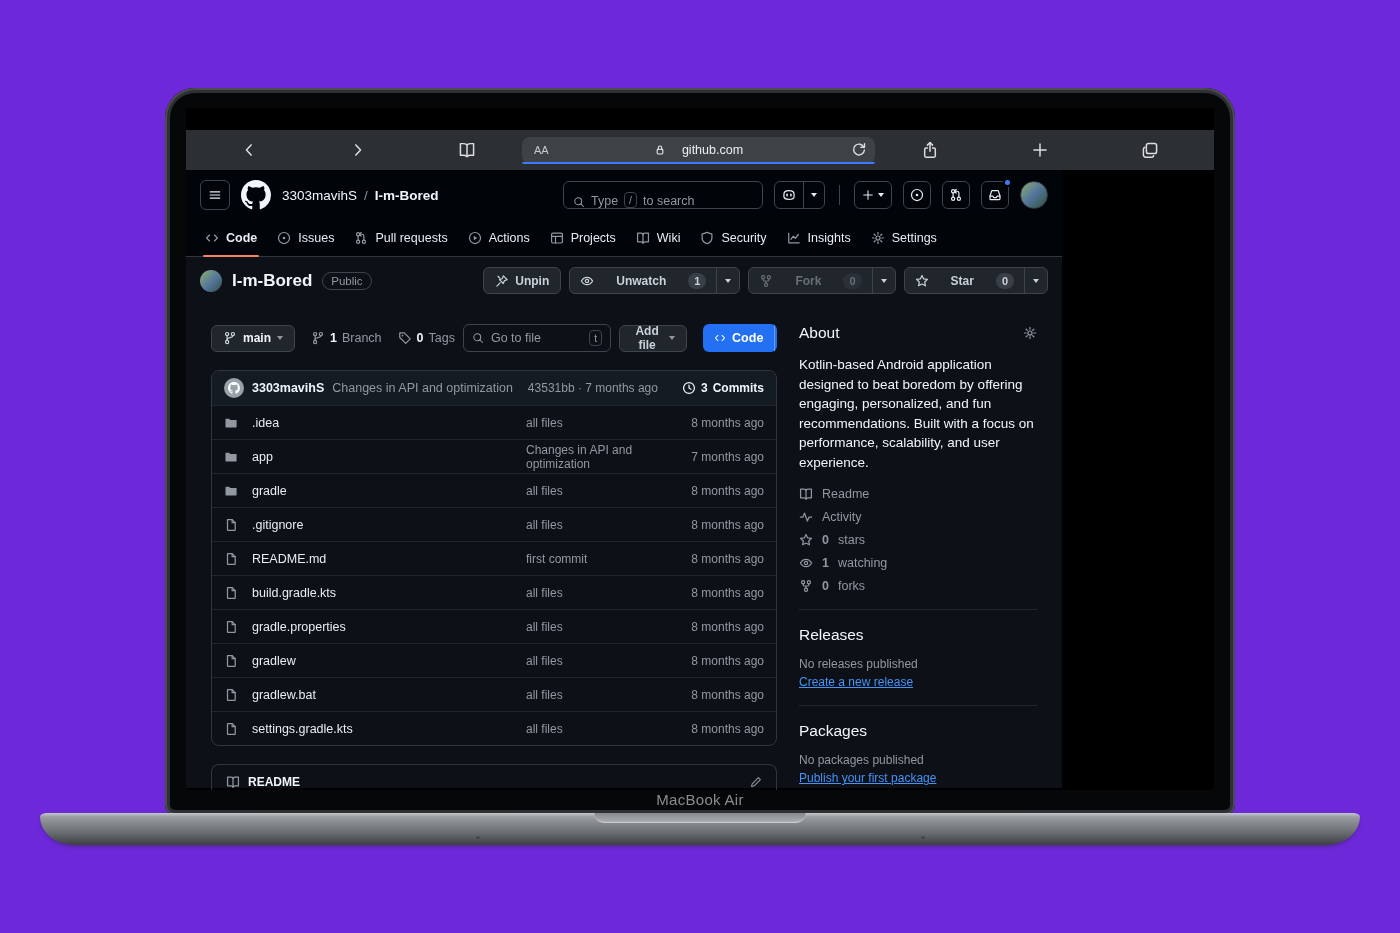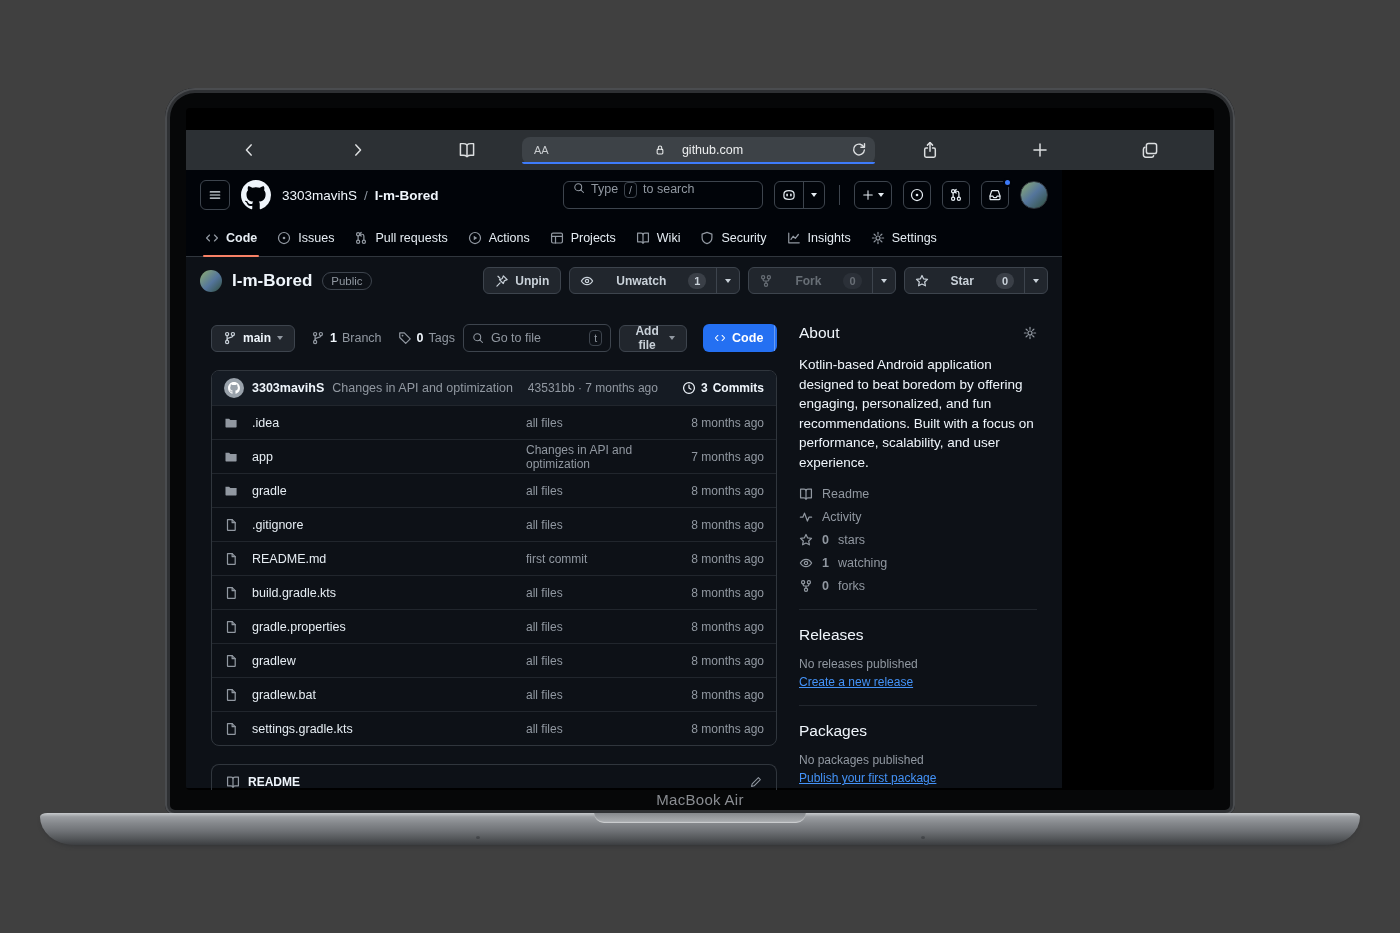--- a/index.html
+++ b/index.html
@@ -1,17 +1,17 @@
 <!DOCTYPE html>
 <html><head>
 <meta charset="utf-8">
 <style>
   *{box-sizing:border-box;margin:0;padding:0}
   html,body{width:1400px;height:933px;background:#fff;font-family:"Liberation Sans","DejaVu Sans",sans-serif;-webkit-font-smoothing:antialiased}
-  .stage{position:relative;width:1400px;height:933px;overflow:hidden;background:#404040}
+  .stage{position:relative;width:1400px;height:933px;overflow:hidden;background:#6d28d9}
 
   
   .laptop{position:absolute;left:165px;top:88px;width:1070px;height:727px;background:#060708;
     border-radius:30px 30px 10px 10px;box-shadow:inset 0 0 0 2px #4a4c4f,inset 0 0 0 5px #2e3033}
   .screen{position:absolute;left:21px;top:20px;width:1028px;height:682px;background:#000;overflow:hidden;border-radius:4px}
   .mba-label{position:absolute;left:0;right:0;bottom:7px;text-align:center;font-size:15px;color:#8a8d92;letter-spacing:.3px}
   .base{position:absolute;left:40px;top:813px;width:1320px;height:32px;
     background:linear-gradient(180deg,#c7cacd 0%,#9a9da1 12%,#85888c 32%,#6f7276 56%,#54575a 80%,#3c3e41 100%);
     border-radius:8px 8px 36px 36px / 4px 4px 30px 30px;box-shadow:0 3px 4px -2px rgba(40,42,45,.55)}
   .notch{position:absolute;left:50%;transform:translateX(-50%);top:0;width:212px;height:10px;
@@ -34,21 +34,21 @@
 
   
   .webpage{position:absolute;left:0;top:62px;width:876px;height:618px;background:#0d1117;color:#e6edf3;font-size:13px}
   .gh-header{height:50px;background:#010409;display:flex;align-items:center;gap:11px;padding:0 14px}
   .hamburger{width:30px;height:30px;border:1px solid #3d444d;border-radius:6px;display:flex;align-items:center;justify-content:center;color:#e6edf3;background:transparent}
   .octo{color:#f0f6fc;display:flex}
   .crumb{font-size:13.5px;color:#f0f6fc;display:flex;align-items:center}
   .crumb-sep{color:#8b949e;margin:0 7px}
   .crumb-repo{font-weight:700}
   .spacer{flex:1}
-  .gh-search{width:200px;height:28px;border:1px solid #3d444d;border-radius:6px;display:flex;align-items:flex-start;gap:6px;padding:0 9px;color:#9198a1;font-size:12.5px}
+  .gh-search{width:200px;height:28px;border:1px solid #3d444d;border-radius:6px;display:flex;align-items:flex-end;gap:6px;padding:0 9px;color:#9198a1;font-size:12.5px}
   .key-badge{border:1px solid #3d444d;border-radius:4px;font-size:10.5px;line-height:14px;height:16px;padding:0 4px;color:#9198a1}
   .split-btn{display:flex;height:28px;border:1px solid #3d444d;border-radius:6px;overflow:hidden;color:#e6edf3}
   .seg{display:flex;align-items:center;justify-content:center;gap:4px;padding:0 7px}
   .seg+.seg{border-left:1px solid #3d444d}
   .v-div{width:1px;height:20px;background:#3d444d;margin:0 3px}
   .icon-btn{width:28px;height:28px;border:1px solid #3d444d;border-radius:6px;display:flex;align-items:center;justify-content:center;color:#e6edf3;position:relative;background:transparent}
   .ndot{position:absolute;top:-4px;right:-4px;width:9px;height:9px;border-radius:50%;background:#3e7bfa;border:2px solid #010409}
   .avatar{width:28px;height:28px;border-radius:50%;background:linear-gradient(135deg,#8fae72 0%,#54759c 48%,#31503c 100%);border:1px solid #30363d}
 
   .gh-nav{background:#010409;border-bottom:1px solid #30363d;display:flex;align-items:stretch;height:37px;padding:0 9px}

